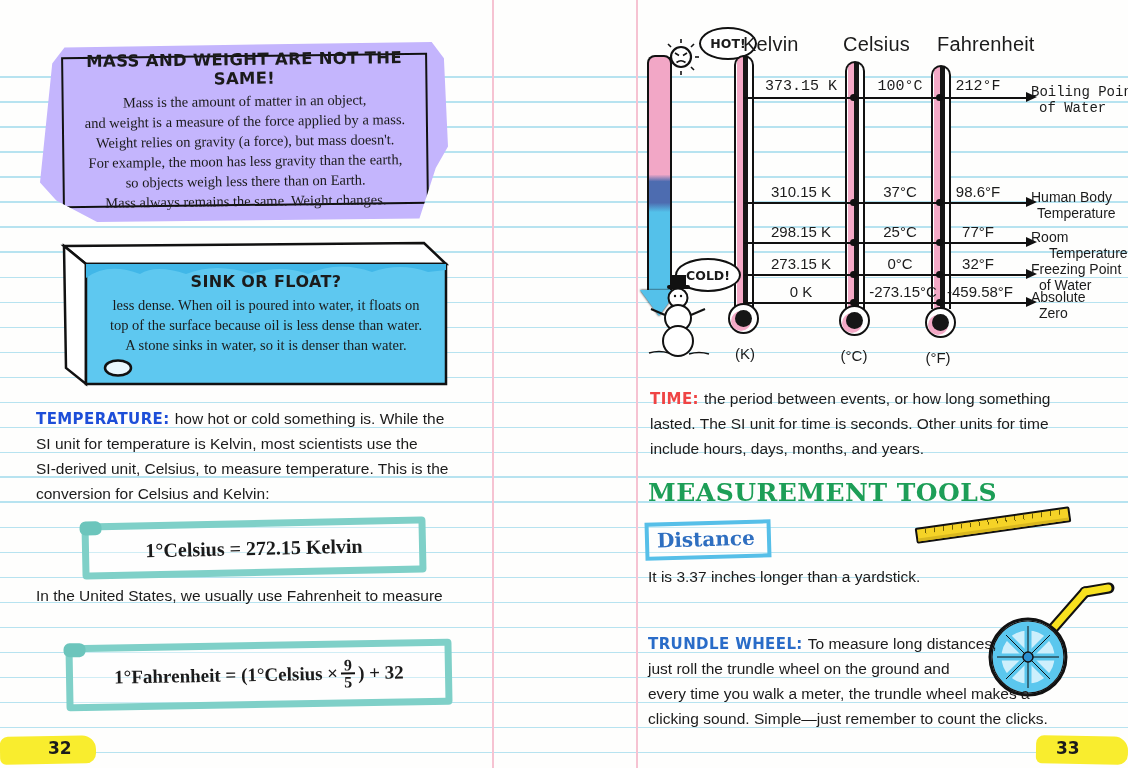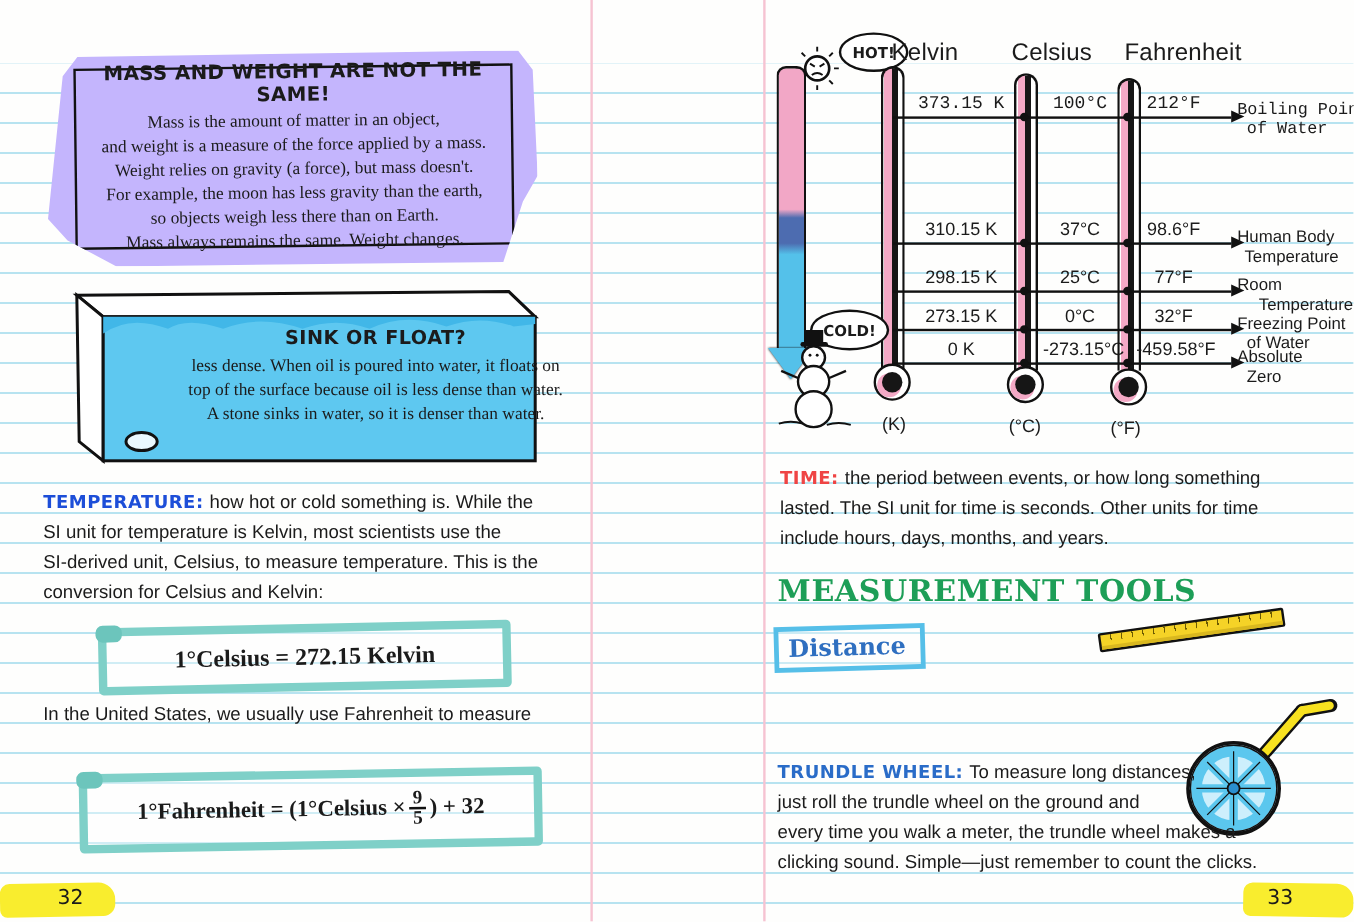--- a/index.html
+++ b/index.html
@@ -30,21 +30,21 @@
   .mass-inner{
     position:absolute;left:22px;top:13px;right:20px;bottom:16px;
     border:2.5px solid #111;transform:rotate(-.7deg);
     display:flex;flex-direction:column;justify-content:center;text-align:center;
   }
   .mass-title{font-family:"DejaVu Sans",sans-serif;font-weight:bold;font-size:16.5px;letter-spacing:.3px;margin-bottom:3px;}
   .boxline{display:block;font-family:"Liberation Serif",serif;font-size:14.5px;line-height:20px;white-space:nowrap;}
   
   .sink-wrap{left:56px;top:240px;width:396px;height:152px;}
   .sink-svg{position:absolute;left:0;top:0;}
-  .sink-text{position:absolute;left:32px;top:32px;width:356px;text-align:center;padding-left:47px;}
+  .sink-text{position:absolute;left:32px;top:32px;width:356px;text-align:center;}
   .sink-title{font-family:"DejaVu Sans",sans-serif;font-weight:bold;font-size:16px;letter-spacing:.4px;margin-bottom:4px;}
   
   .fbox{
     border:7px solid #7fd0c8;border-radius:4px;background:rgba(255,255,255,.35);
     display:flex;align-items:center;justify-content:center;
     font-family:"Liberation Serif",serif;font-weight:bold;font-size:20px;
   }
   .fbox::before{content:"";position:absolute;left:-9px;top:-9px;width:22px;height:14px;background:#6cc5bc;border-radius:6px;}
   .frac{display:inline-flex;flex-direction:column;align-items:center;font-size:16px;line-height:15px;margin:0 3px;vertical-align:middle;}
   .frac .num{border-bottom:2px solid #111;padding:0 3px;}
@@ -71,21 +71,21 @@
   
   .tools-head{font-family:"DejaVu Serif",serif;font-weight:600;font-size:25px;letter-spacing:.5px;color:#1d9e57;white-space:nowrap;}
   .distance-box{border:4px solid #56bfe8;padding:2px 12px 4px 8px;transform:rotate(-1.6deg);
     font-family:"DejaVu Serif",serif;font-weight:bold;font-size:20px;color:#2f6fc0;background:rgba(255,255,255,.3);}
   .ruler{left:915px;top:517px;width:152px;height:12px;background:#f5d327;border:2px solid #111;transform:rotate(-8deg);border-radius:2px;}
   .ruler::before{content:"";position:absolute;left:0;right:0;top:0;height:5px;
     background:repeating-linear-gradient(to right,transparent 0 8px,#6b5a00 8px 9px);}
   .ruler::after{content:"";position:absolute;left:0;right:0;bottom:0;height:3px;background:#d9b81f;}
   
   .swash{position:absolute;height:28px;background:#f9ed2e;border-radius:8px 14px 10px 6px;z-index:2;}
-  .pagenum{position:absolute;font-family:"DejaVu Sans",sans-serif;font-weight:normal;font-size:17px;z-index:3;}
+  .pagenum{position:absolute;font-family:"DejaVu Sans",sans-serif;font-weight:bold;font-size:17px;z-index:3;}
 </style>
 </head>
 <body>
 
 <div class="ruled"></div>
 <div class="margin-line" style="left:492px"></div>
 <div class="margin-line" style="left:636px"></div>
 
 <div class="abs z mass-outer">
   <div class="mass-inner">
@@ -271,20 +271,21 @@
 
 <div class="abs z tools-head" style="left:648px;top:478px;">MEASUREMENT TOOLS</div>
 
 <div class="abs z distance-box" style="left:645px;top:521px;">
   <span>Distance</span>
 </div>
 
 <div class="abs z ruler"></div>
 
 <div class="abs z hand" style="left:648px;top:564px;width:466px;">
+  <span class="pline">It is 3.37 inches longer than a yardstick.</span>
 </div>
 
 <svg class="abs z" style="left:985px;top:578px;" width="140" height="125" viewBox="0 0 140 125">
   <line x1="43" y1="79" x2="100" y2="14" stroke="#111" stroke-width="11" stroke-linecap="round"></line>
   <line x1="100" y1="14" x2="124" y2="10" stroke="#111" stroke-width="11" stroke-linecap="round"></line>
   <line x1="43" y1="79" x2="100" y2="14" stroke="#f7e11f" stroke-width="7" stroke-linecap="round"></line>
   <line x1="100" y1="14" x2="123" y2="10" stroke="#f7e11f" stroke-width="7" stroke-linecap="round"></line>
   <circle cx="43" cy="79" r="38" fill="#cdeffc" stroke="#111" stroke-width="3"></circle>
   <circle cx="43" cy="79" r="31" fill="none" stroke="#5bc7ee" stroke-width="9"></circle>
   <circle cx="43" cy="79" r="36" fill="none" stroke="#111" stroke-width="1.2"></circle>

